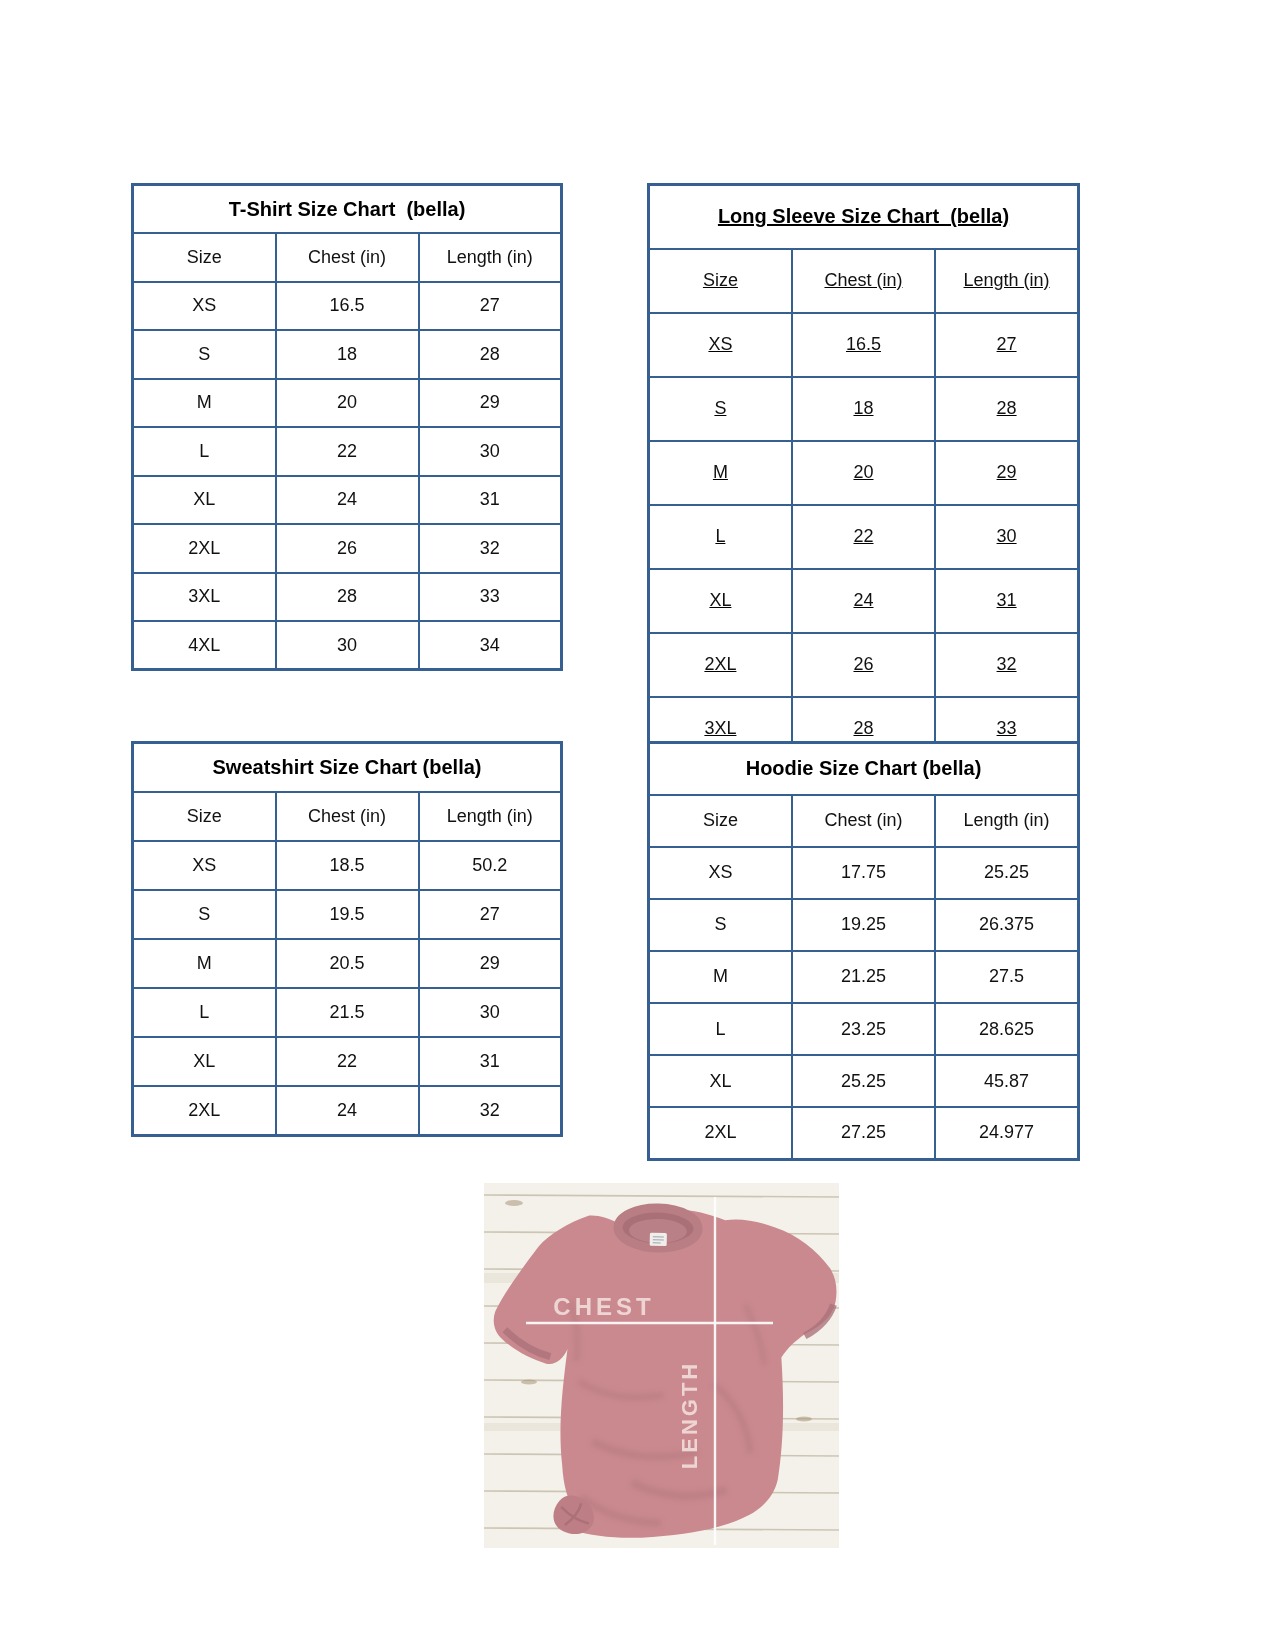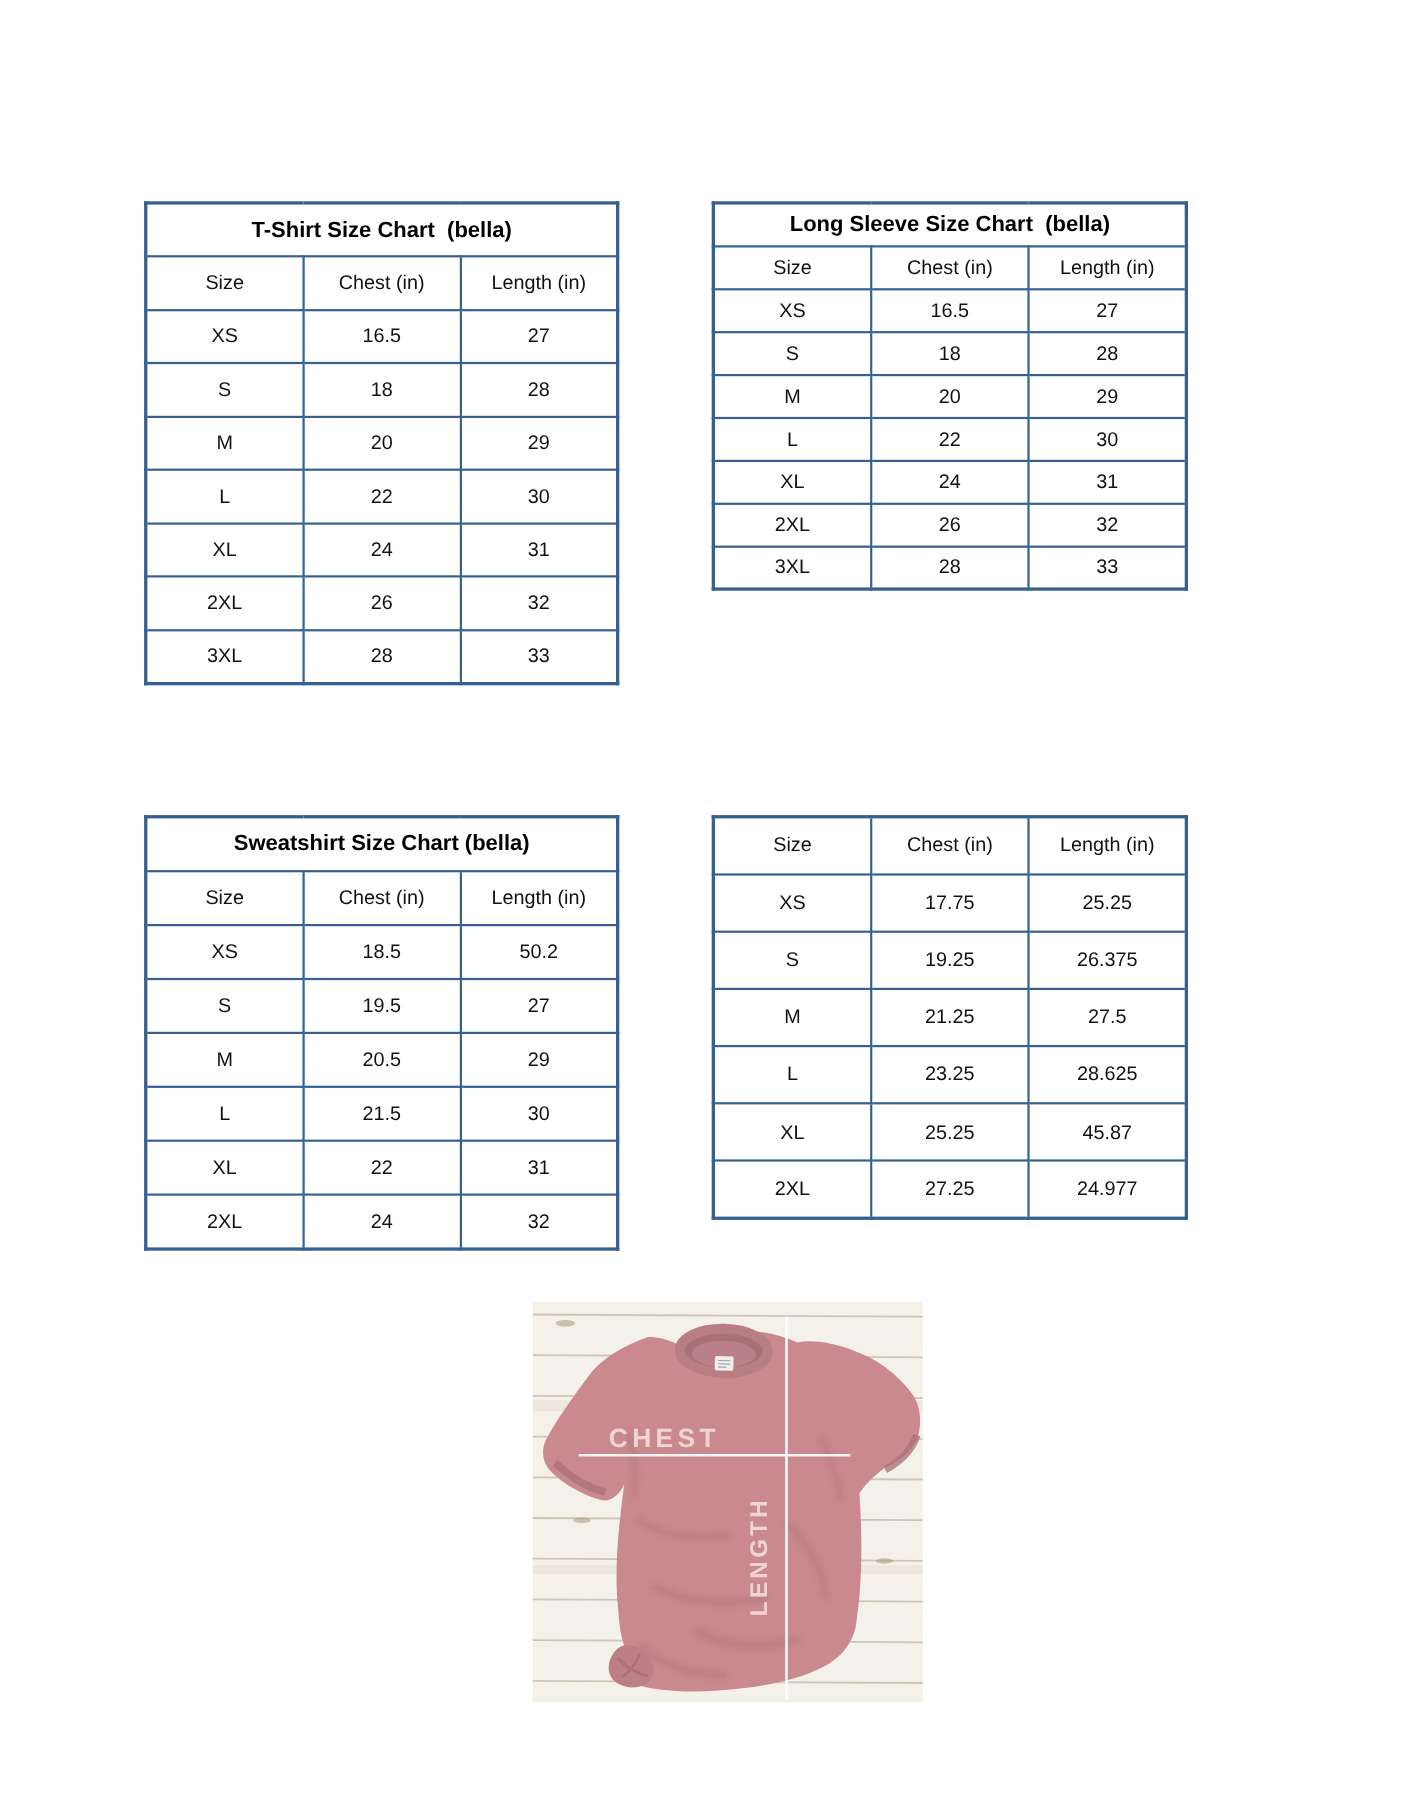--- a/index.html
+++ b/index.html
@@ -28,21 +28,21 @@
   }
   table.size-table td.title{
     font-size:20px;
     font-weight:bold;
     color:#000000;
     white-space:pre-wrap;
   }
   .t1{left:131px;top:183px;width:432px;}
   .t1 tr{height:48.5px;}
   .t2{left:647px;top:183px;width:433px;}
-  .t2 tr{height:39px;}
+  .t2 tr{height:64px;text-decoration:underline;}
   .t3{left:131px;top:741px;width:432px;}
   .t3 tr{height:49.1px;margin-left:18px;}
   .t4{left:647px;top:741px;width:433px;}
   .t4 tr{height:52.1px;}
   .photo{
     position:absolute;
     left:438px;top:1183px;
     width:355px;height:365px;
     overflow:hidden;
     margin-left:46px;
@@ -91,20 +91,25 @@
         <tr>
           <td>2XL</td>
           <td>26</td>
           <td>32</td>
         </tr>
         <tr>
           <td>3XL</td>
           <td>28</td>
           <td>33</td>
         </tr>
+        <tr>
+          <td>4XL</td>
+          <td>30</td>
+          <td>34</td>
+        </tr>
       </tbody>
   </table>
 
   <table class="size-table t2">
     <tbody>
       <tr>
         <td colspan="3" class="title">Long Sleeve Size Chart  (bella)</td>
       </tr>
     <tr>
           <th>Size</th>
@@ -187,20 +192,23 @@
         <tr>
           <td>2XL</td>
           <td>24</td>
           <td>32</td>
         </tr>
       </tbody>
   </table>
 
   <table class="size-table t4">
     <tbody>
+      <tr>
+        <td colspan="3" class="title">Hoodie Size Chart (bella)</td>
+      </tr>
     <tr>
           <th>Size</th>
           <th>Chest (in)</th>
           <th>Length (in)</th>
         </tr>
         <tr>
           <td>XS</td>
           <td>17.75</td>
           <td>25.25</td>
         </tr>

